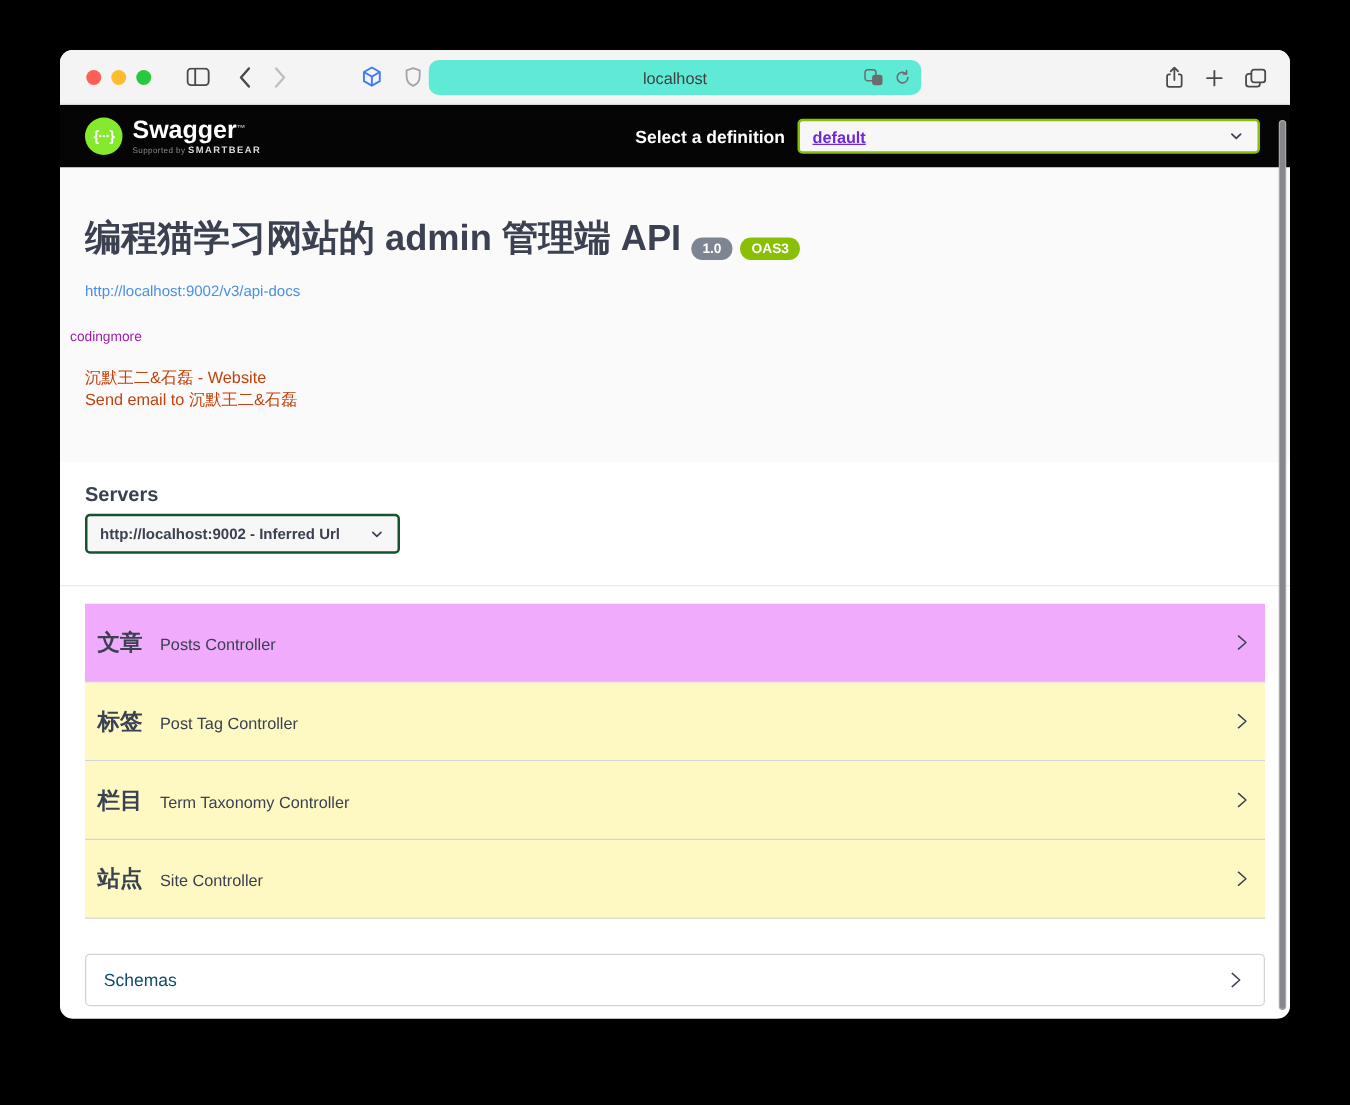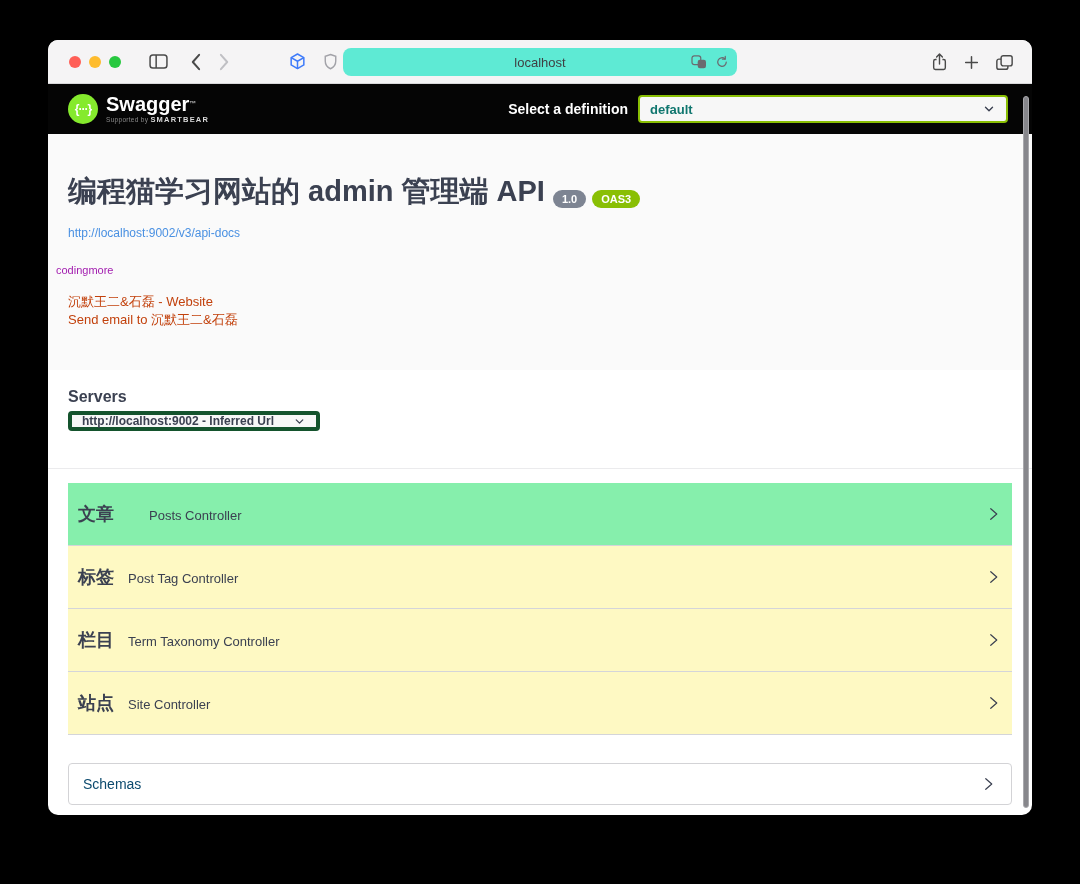--- a/index.html
+++ b/index.html
@@ -44,54 +44,54 @@
   .brand-tm { color:#bbb; font-size:7px; vertical-align:top; }
   .brand-sub { font-size:6.5px; color:#8a8a8a; margin-top:1px; letter-spacing:.3px; }
   .brand-sub b { color:#d9d9d9; font-size:7.5px; letter-spacing:1.2px; }
   .def-wrap { position:absolute; right:24px; top:0; height:50px; display:flex;
               align-items:center; }
   .def-label { color:#fff; font-weight:bold; font-size:14px; margin-right:10px;
                white-space:nowrap; }
   .def-select { width:370px; height:28px; background:#f7f7f7;
                 border:2px solid #89bf04; border-radius:4px; display:flex;
                 align-items:center; padding:0 10px; cursor:pointer; }
-  .def-select .val { font-size:13px; font-weight:bold; color:#0f766e; flex:1; }
+  .def-select .val { font-size:13px; font-weight:bold; color:#6d28d9; flex:1;text-decoration:underline; }
 
   
   .info-section { position:absolute; left:0; top:94px; right:0; height:236px;
                   background:#fafafa; }
   .api-title { position:absolute; left:20px; top:40px; display:flex;
                align-items:flex-end; }
   .api-title .t { font-size:29px; font-weight:bold; color:#3b4151; line-height:34px; }
   .pill { color:#fff; font-size:11px; font-weight:bold; border-radius:57px;
           padding:3px 9px; margin-left:8px; margin-top:3px; }
   .pill.version { background:#7d8492; }
   .pill.oas { background:#89bf04; margin-left:6px; }
   .api-link { position:absolute; left:20px; top:92px; font-size:12px;
               color:#4990e2; text-decoration:none; }
   .api-desc { position:absolute; left:8px; top:130px; font-size:11px; color:#a21caf; }
   .contact-link { position:absolute; left:20px; font-size:13px; color:#c2410c;
                   text-decoration:none; }
   .link-website { top:159px; } .link-email { top:177px; }
 
   .servers-block { position:absolute; left:20px; top:348px; }
   .servers-label { font-size:16px; font-weight:bold; color:#3b4151; margin-bottom:5px; }
-  .server-select { width:252px; height:20px; border:4px solid #14532d; border-radius:4px;
+  .server-select { width:252px; height:32px; border:2px solid #14532d; border-radius:4px;
                    background:#f7f7f7; display:flex; align-items:center; padding:0 10px;
                    cursor:pointer; }
   .server-select .val { font-size:12px; font-weight:bold; color:#3b4151; flex:1;
                         white-space:nowrap; }
 
   .section-divider { position:absolute; left:0; right:0; top:428px; height:1px;
                      background:#ebebed; }
 
   .tag-list { position:absolute; left:20px; right:20px; top:443px; }
   .tag-row { height:63px; display:flex; align-items:center; padding:0 10px;
              border-bottom:1px solid #d4d5d9; cursor:pointer; background:#fef9c3; }
-  .tag-row.hovered { background:#86efac;gap:21px; }
+  .tag-row.hovered { background:#f0abfc; }
   .tag-name { font-size:18px; font-weight:bold; color:#3b4151; }
   .tag-desc { font-size:13px; color:#3b4151; margin-left:14px; margin-top:3px; }
   .row-spacer { flex:1; }
   .chev svg { display:block; }
 
   .schemas-box { position:absolute; left:20px; right:20px; top:723px; height:42px;
                  border:1px solid #d3d3d6; border-radius:4px; background:#fff;
                  display:flex; align-items:center; padding:0 14px; cursor:pointer; }
   .schemas-box .label { font-size:14px; font-weight:normal; color:#0c4a6e; flex:1; }
 

